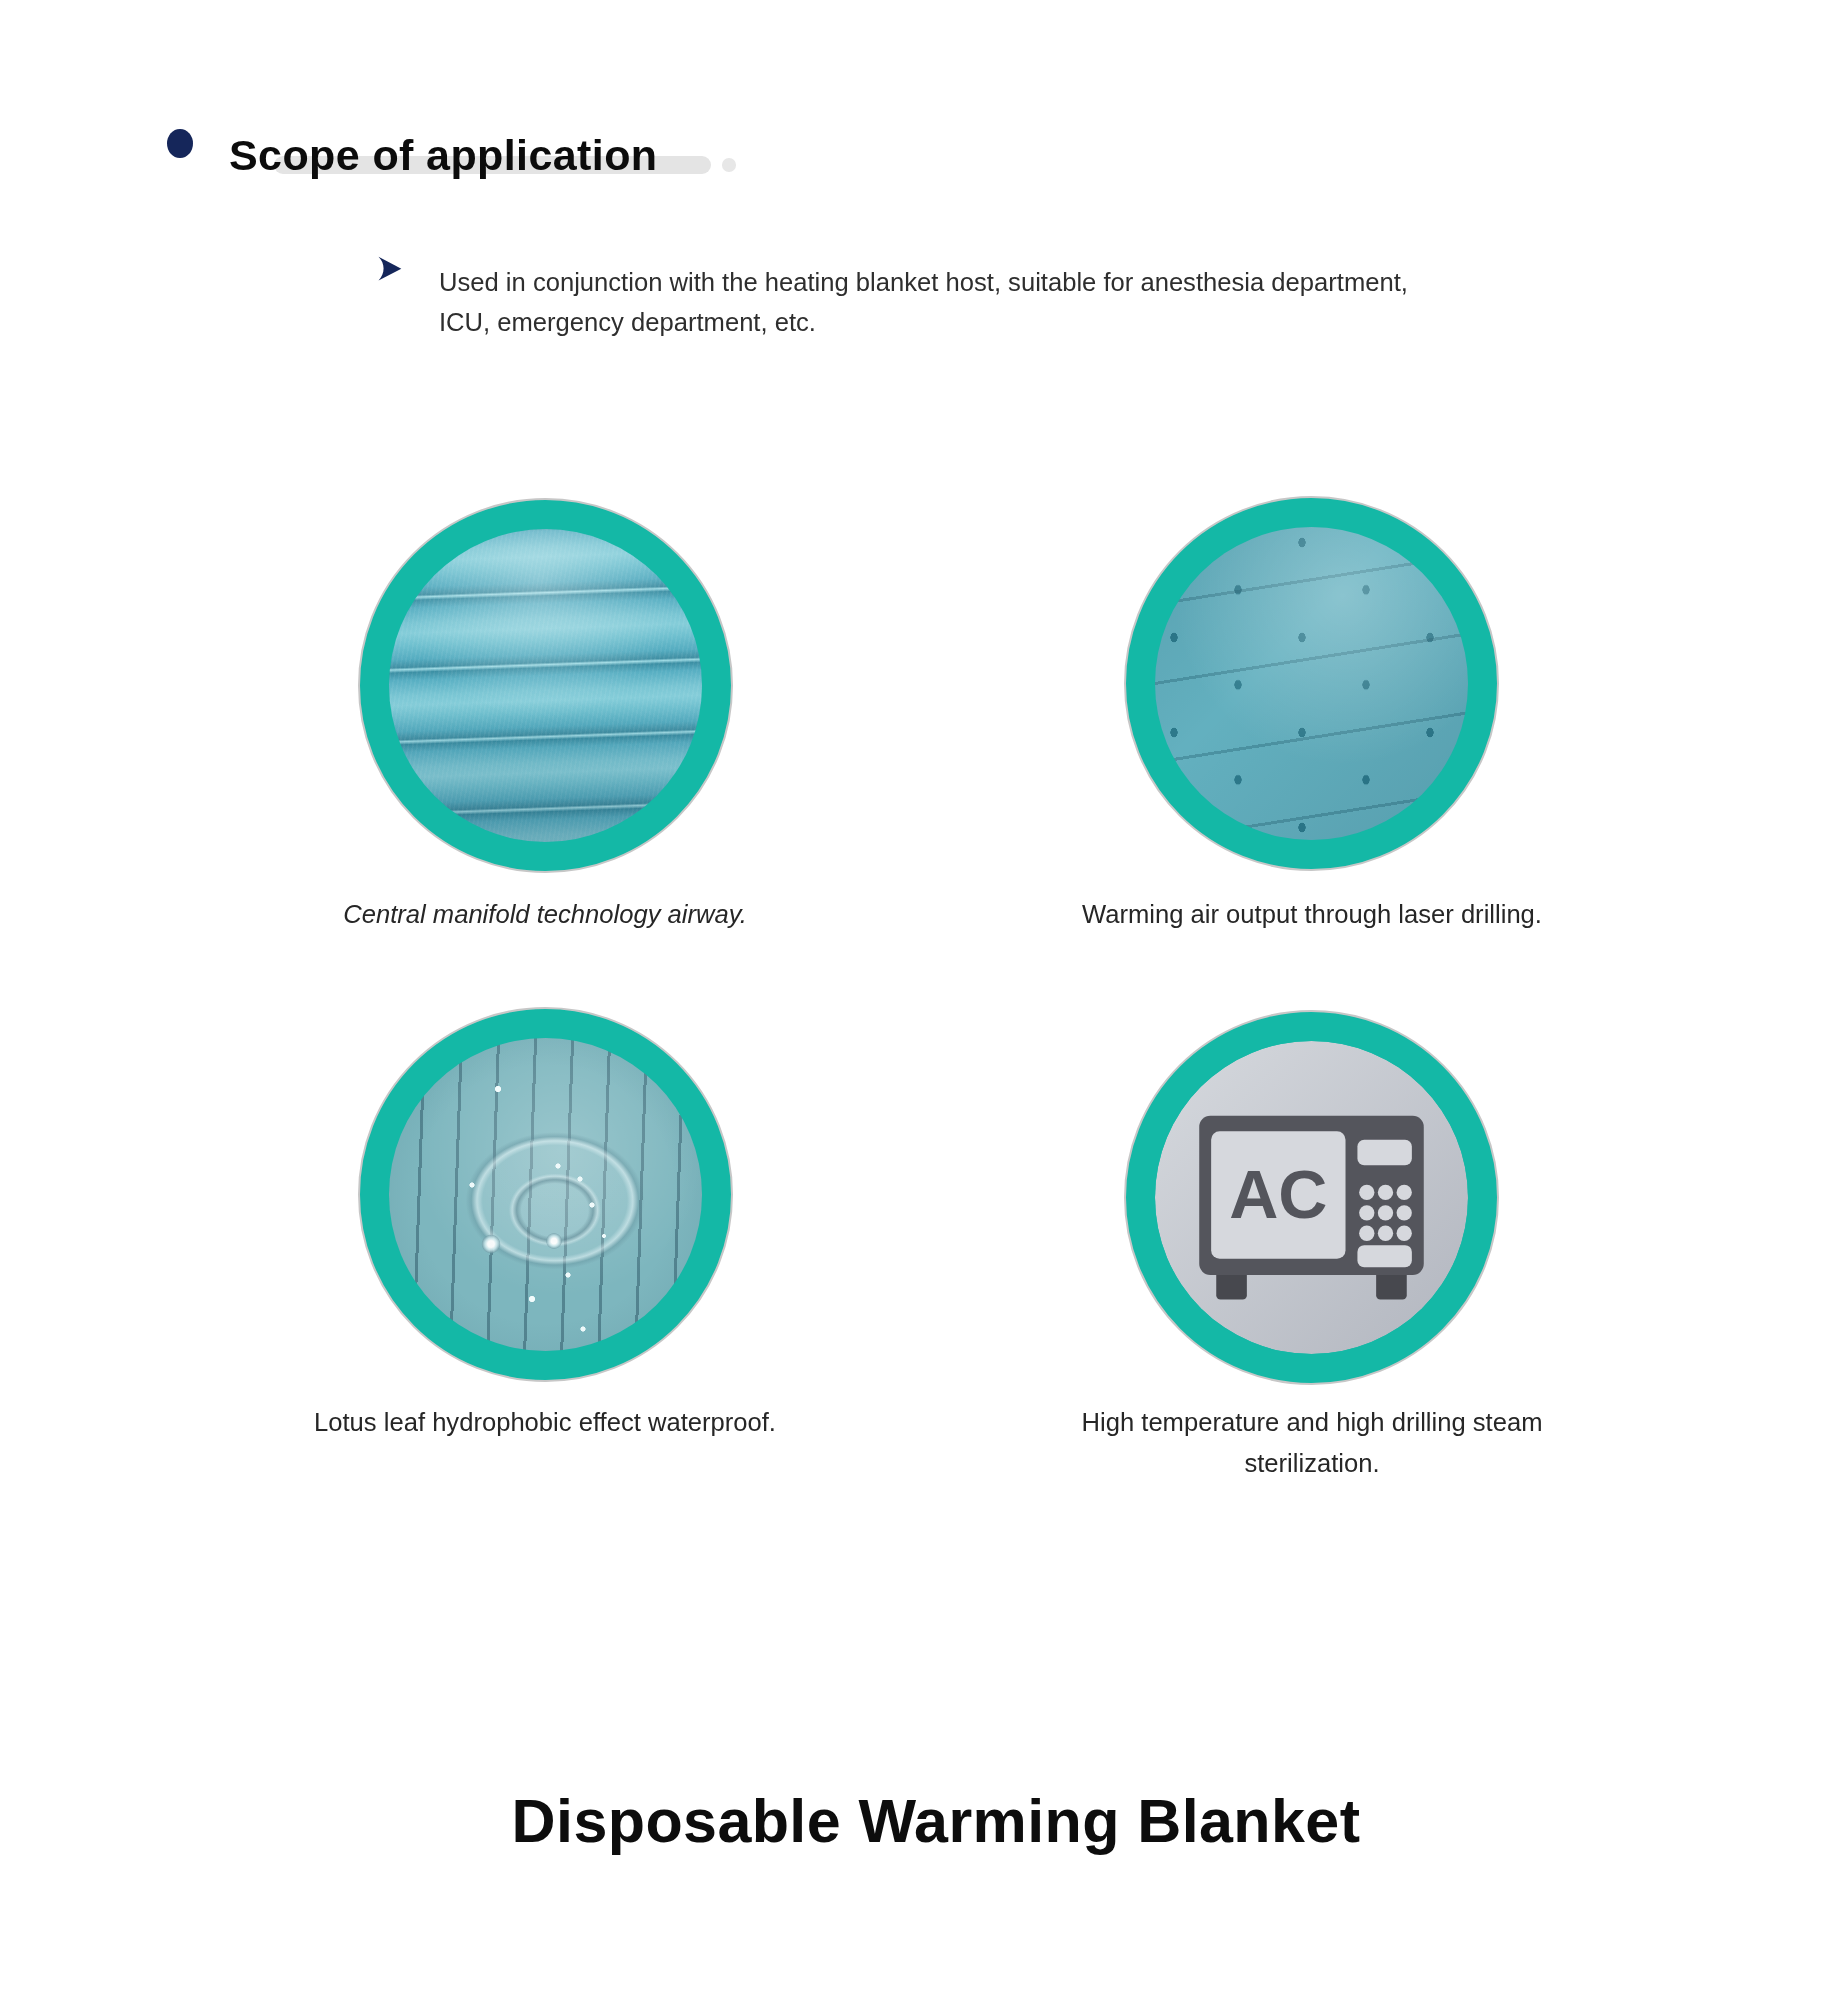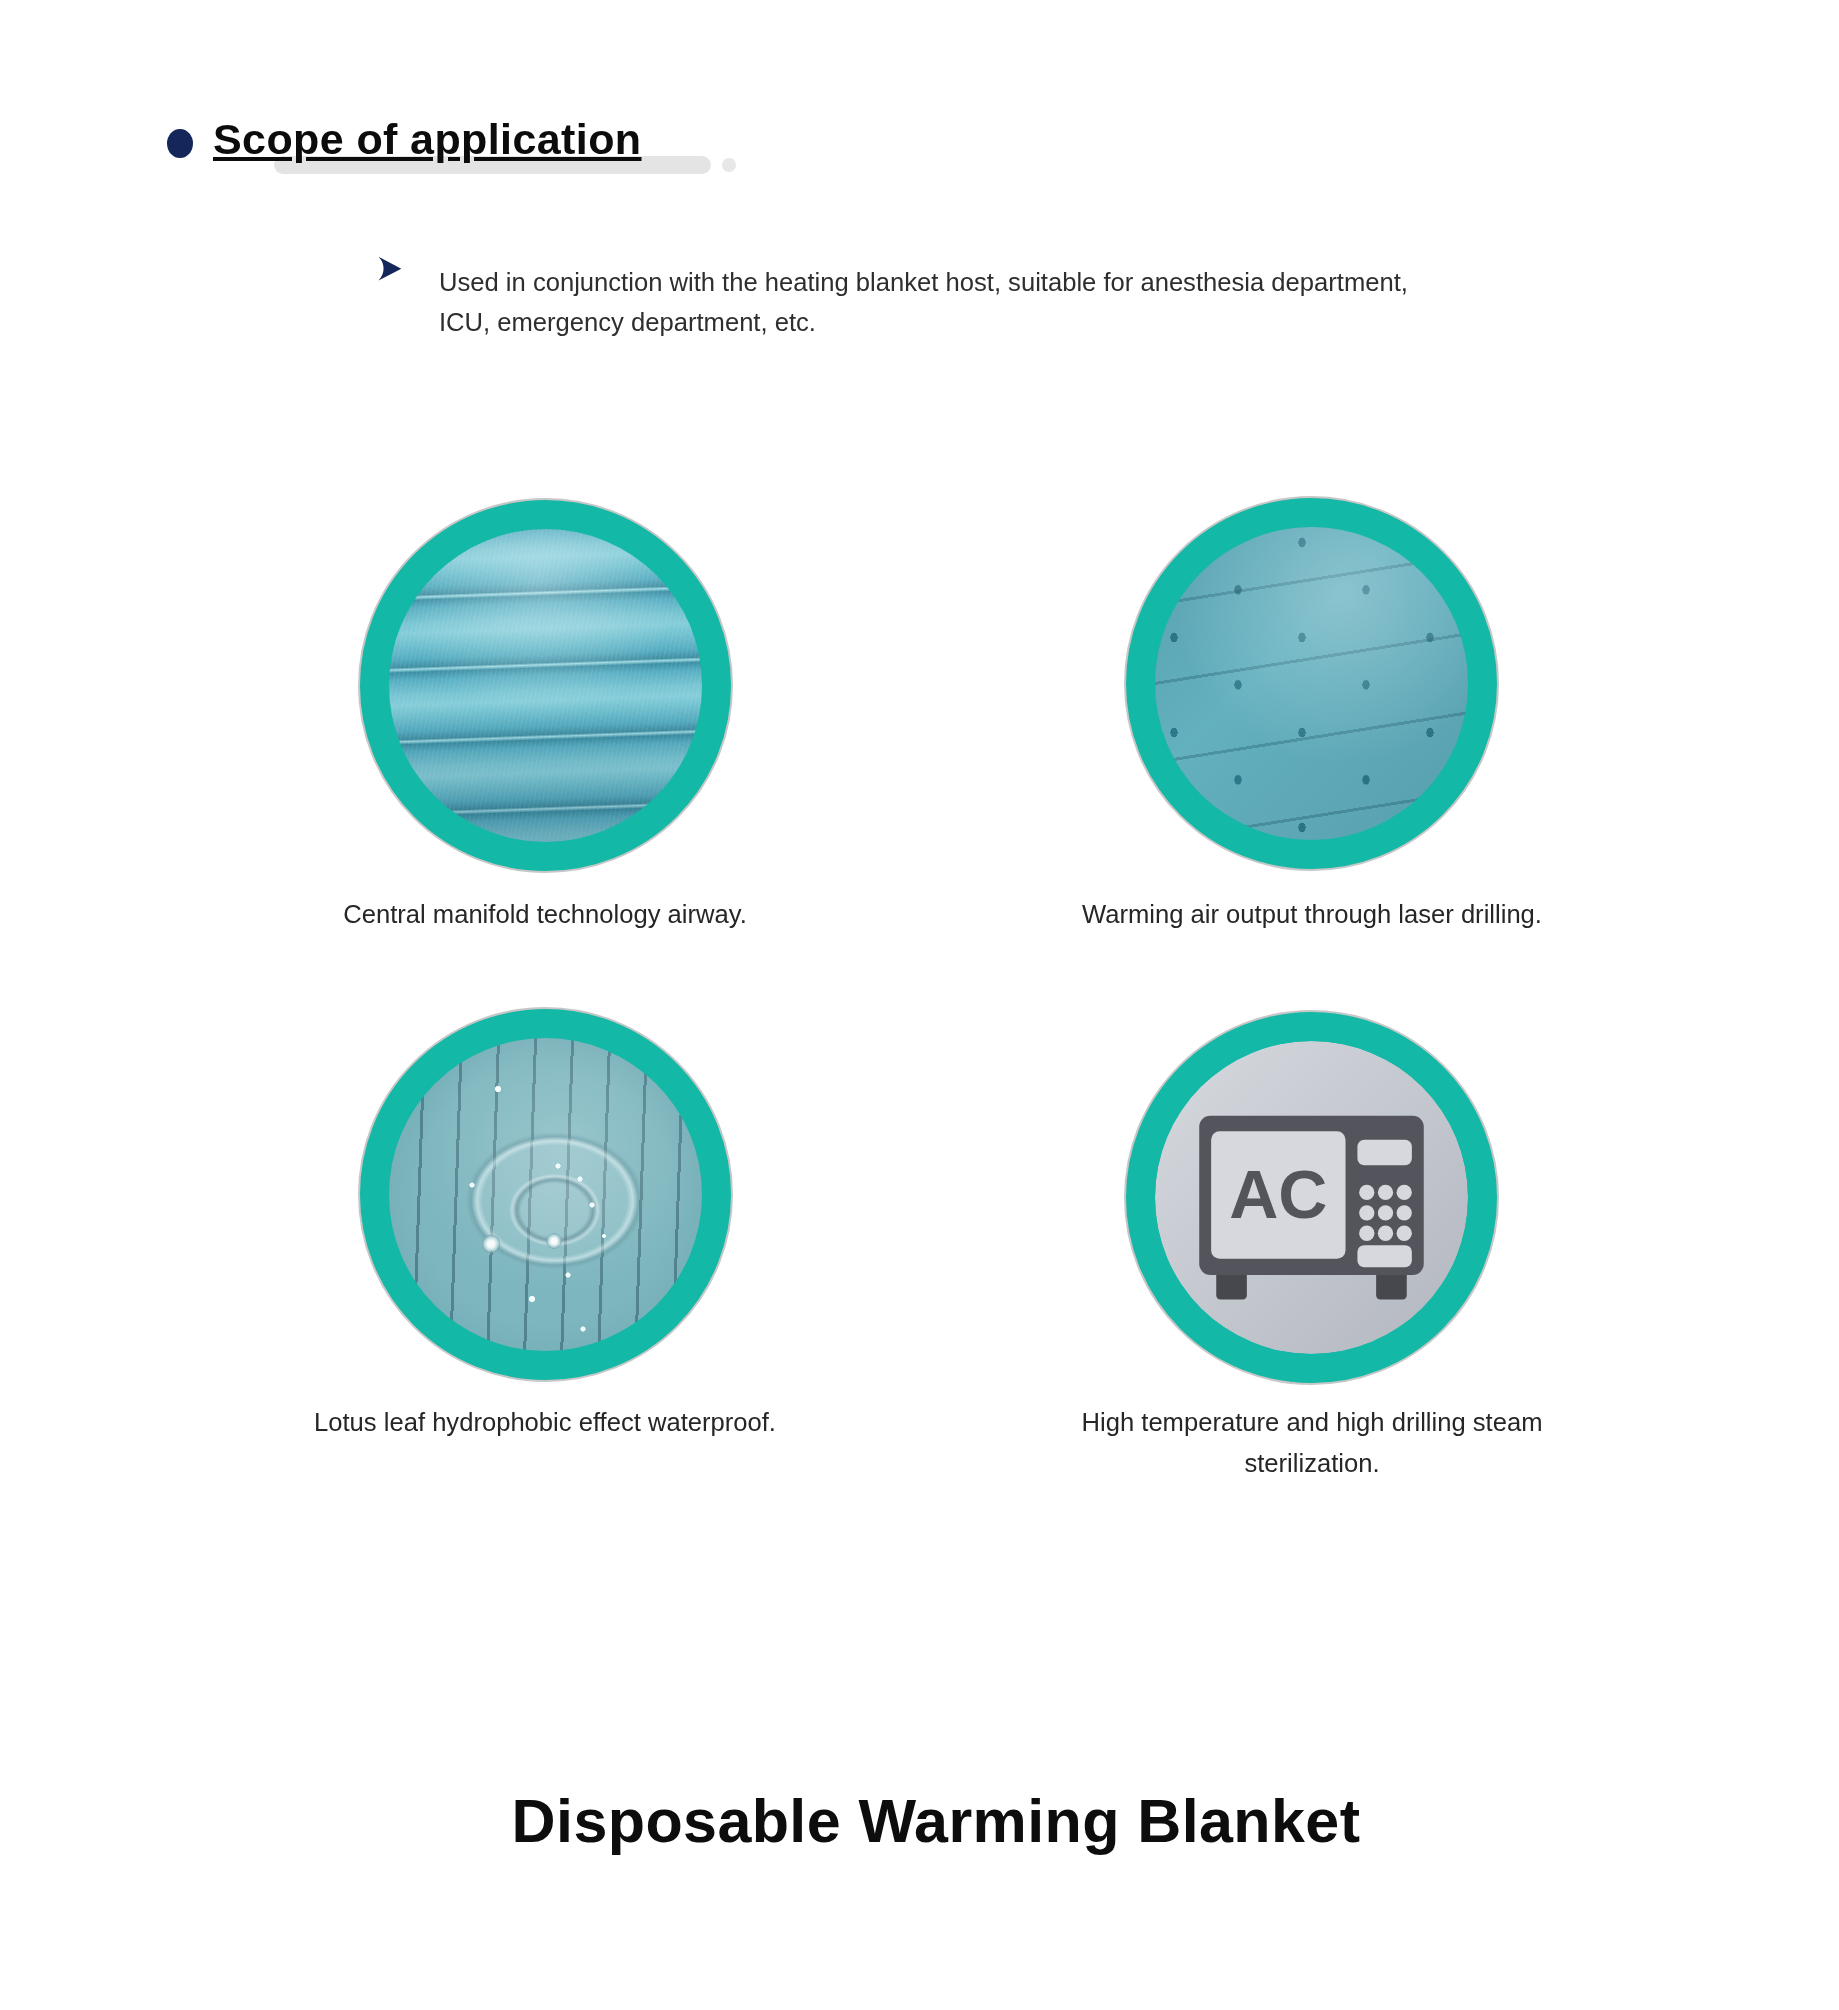--- a/index.html
+++ b/index.html
@@ -20,23 +20,23 @@
     position:absolute;left:274px;top:156px;
     width:437px;height:18px;border-radius:9.4px;
     background:#e4e4e4;z-index:0;
   }
   .hdr-dot{
     position:absolute;left:722px;top:158px;
     width:13.6px;height:13.6px;border-radius:50%;
     background:#e7e7e7;
   }
   .hdr-title{
-    position:absolute;left:213px;top:114px;margin:0;
+    position:absolute;left:213px;top:114px;margin:16px;
     font-size:43px;font-weight:700;color:#0c0c0c;
-    line-height:1.2;z-index:1;letter-spacing:0.4px;text-decoration:underline;
+    line-height:1.2;z-index:1;letter-spacing:0.4px;
   }
   
   .intro-tri{
     position:absolute;left:376px;top:256px;width:27px;height:27px;
   }
   .intro-text{
     position:absolute;left:439px;top:262px;margin:0;
     width:992px;
     font-size:25.6px;line-height:40px;color:#2e2e2e;
   }
@@ -99,21 +99,21 @@
       repeating-linear-gradient(92deg, rgba(0,0,0,0) 0 34px, rgba(43,83,99,0.50) 34px 37px),
       radial-gradient(circle at 50% 50%, rgba(0,0,0,0) 58%, rgba(20,60,80,0.14)),
       linear-gradient(#7db6be,#7db6be);
   }
   
   .caption{
     position:absolute;width:562px;margin:0;
     font-size:25.6px;line-height:41px;color:#262626;
     text-align:center;
   }
-  .cap-1{left:264px;top:894px;}
+  .cap-1{left:264px;top:894px;font-style:italic;}
   .cap-2{left:1031px;top:894px;}
   .cap-3{left:264px;top:1402px;}
   .cap-4{left:1031px;top:1402px;}
   .cap-4 span{display:inline-block;max-width:477px;}
   
   .product-title{
     position:absolute;left:0;top:1770px;width:1840px;margin:16px;
     font-size:61px;font-weight:700;color:#0d0d0d;
     text-align:center;letter-spacing:0.4px;
   }

